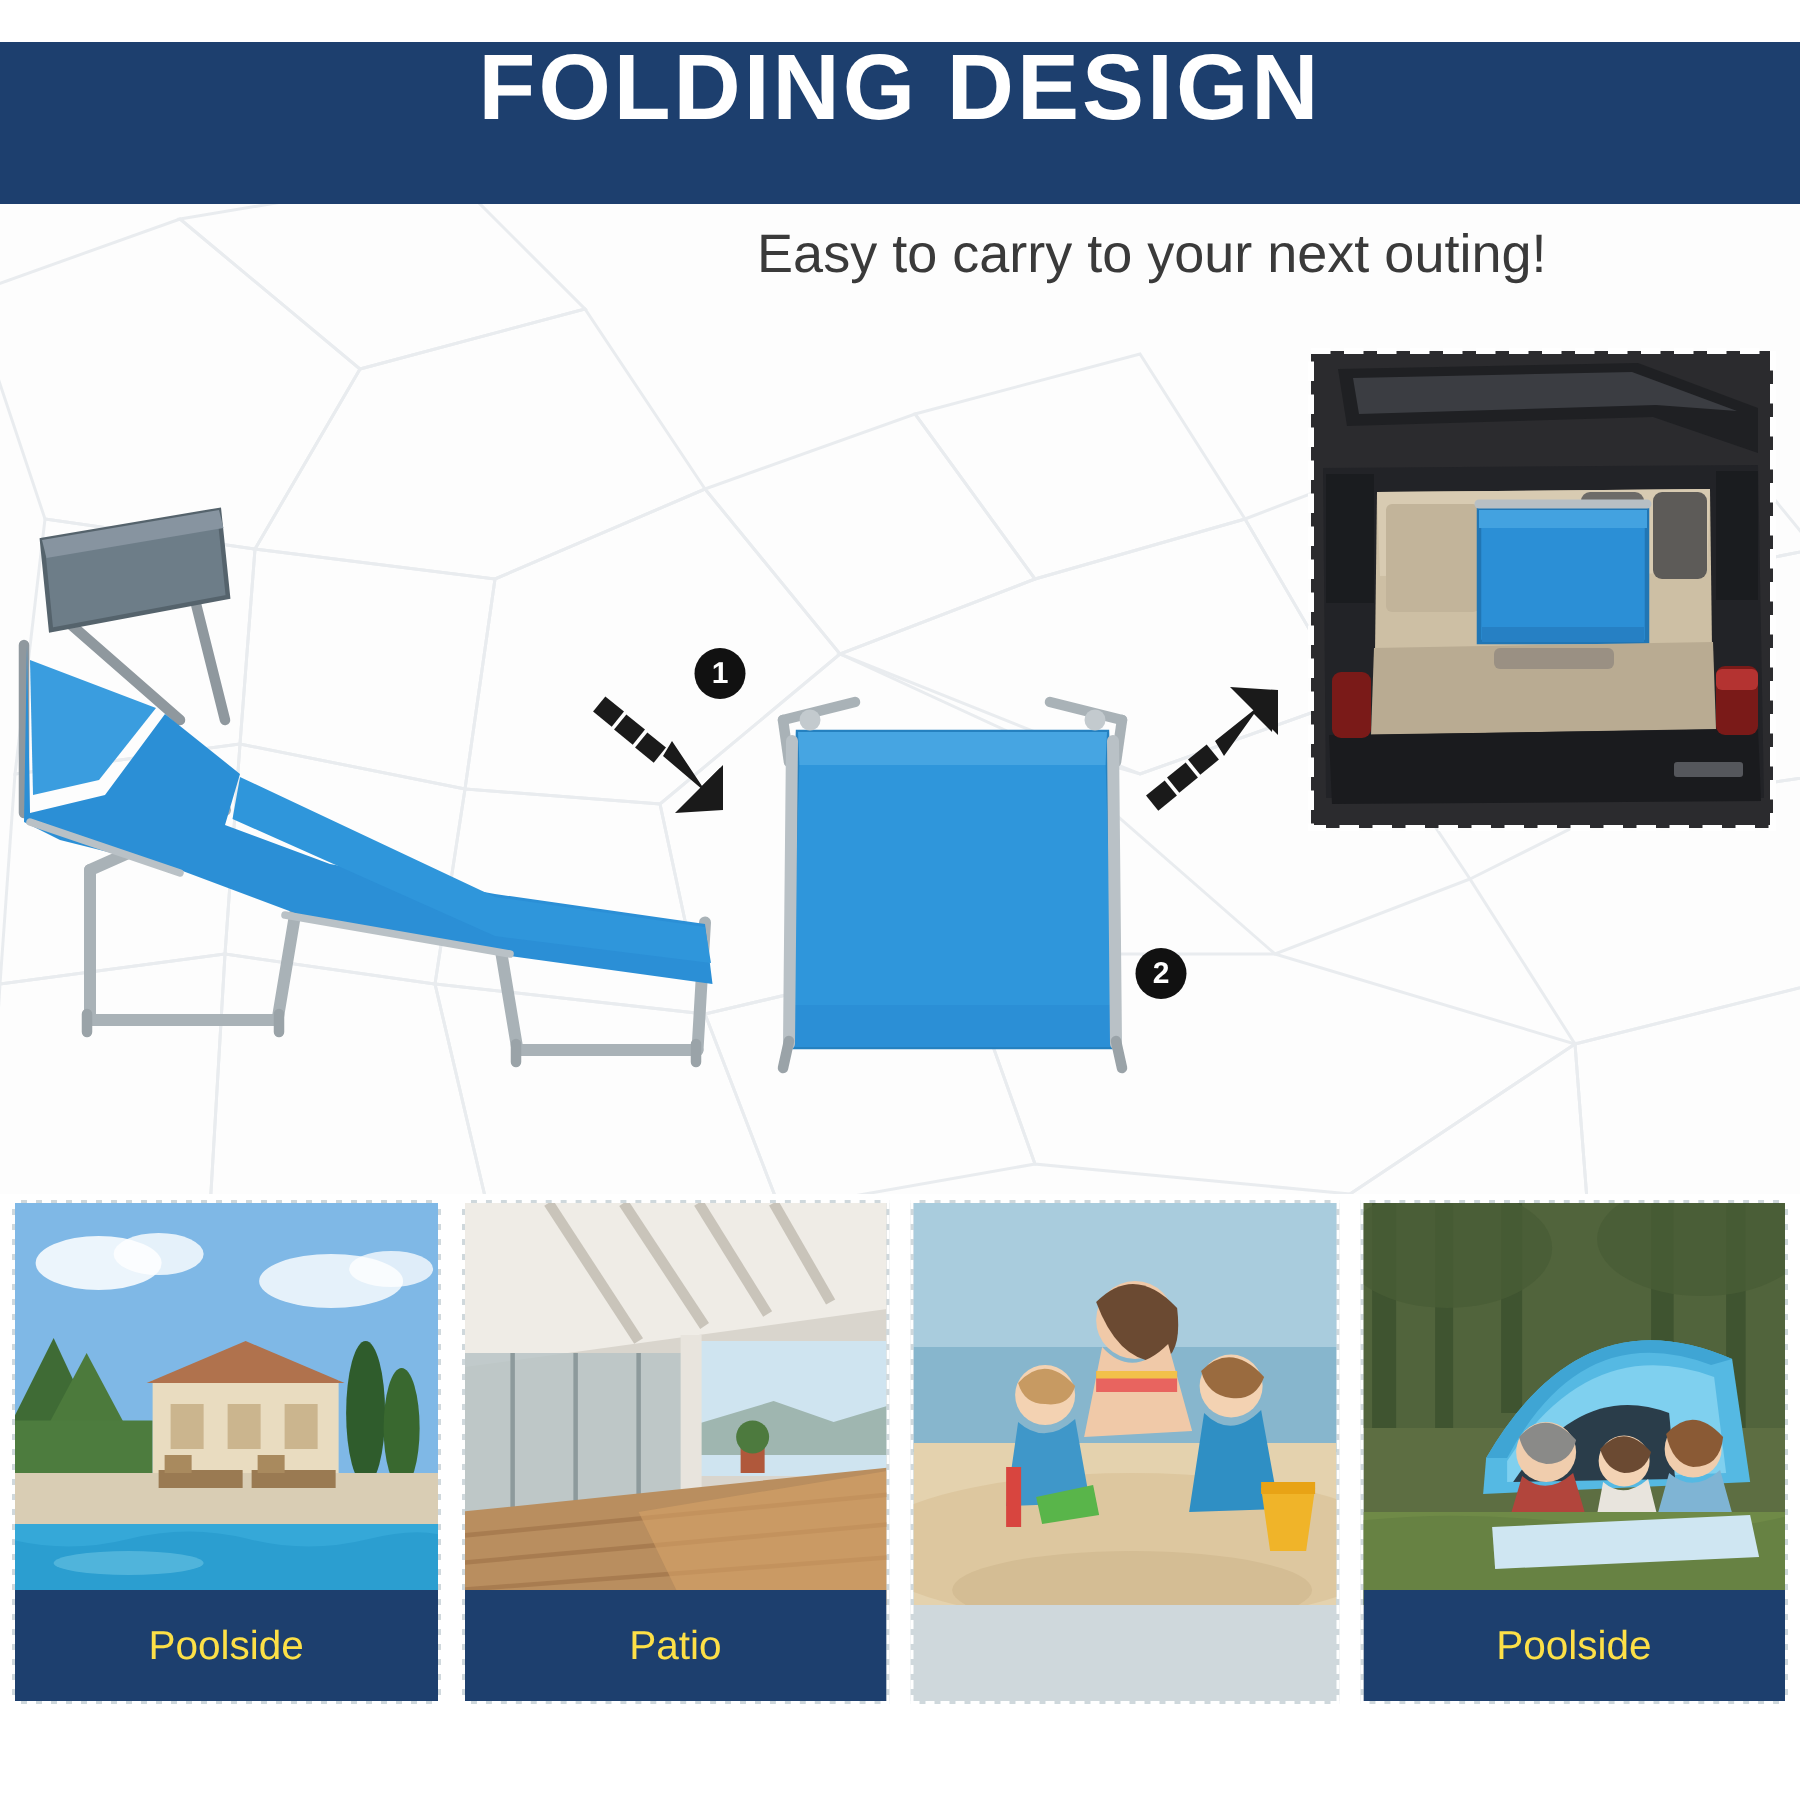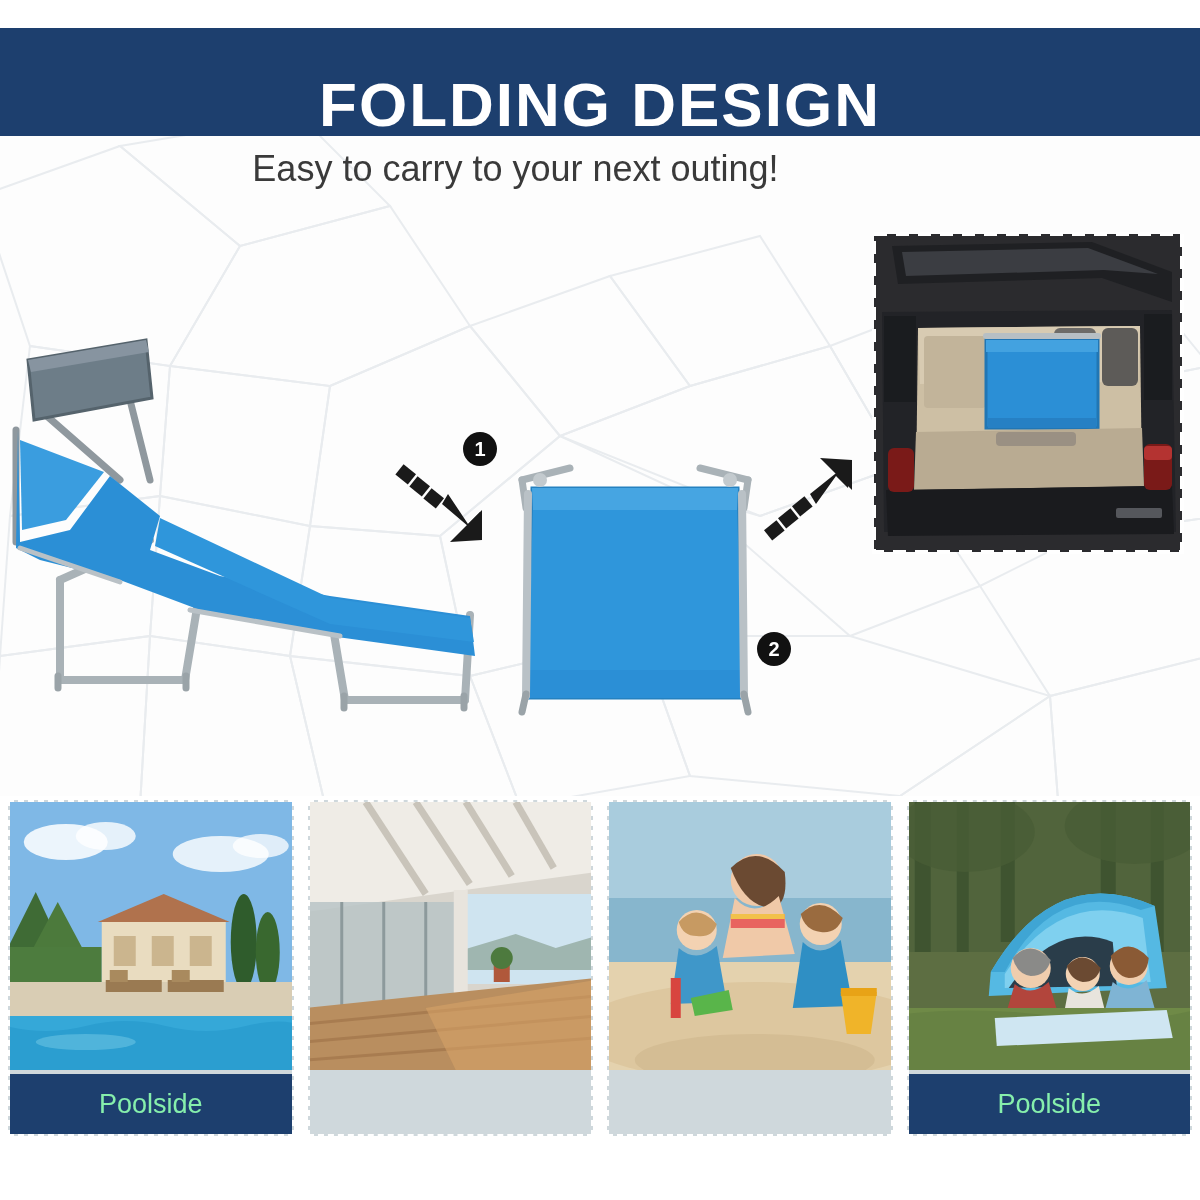--- a/index.html
+++ b/index.html
@@ -21,35 +21,35 @@
   }
 
   
   .header-bar {
     position: absolute;
     left: 0; top: 28px;
     width: 1200px;
     height: 108px;
     background: #1d3f6e;
     display: flex;
-    align-items: flex-end;
+    align-items: flex-start;
     justify-content: center;
   }
   .header-title {
     color: #ffffff;
     font-size: 62px;
     font-weight: bold;
     letter-spacing: 2px;
     line-height: 1;
   }
   .subtitle {
     position: absolute;
     left: 0; top: 148px;
     width: 1031px;
-    text-align: center;
+    text-align: right;
     font-size: 36px;
     color: #3a3a3a;
   }
 
   
   .bg-pattern {
     position: absolute;
     left: 0; top: 136px;
     width: 1200px;
     height: 660px;
@@ -106,23 +106,23 @@
     position: absolute;
     left: 0; top: 0;
     width: 100%;
     height: 268px;
     overflow: hidden;
   }
   .thumb .caption {
     position: absolute;
     left: 0; bottom: 0;
     width: 100%;
-    height: 60px;
+    height: 74px;
     background: #1d3f6e;
-    color: #86efac;
+    color: #fde047;
     font-size: 27px;
     display: flex;
     align-items: center;
     justify-content: center;
   }
   svg { display: block; }
 </style>
 </head>
 <body>
 
@@ -362,20 +362,21 @@
           <polygon points="0,206 290,176 290,268 0,268" fill="#b98e5f"></polygon>
           <g stroke="#a87c50" stroke-width="3">
             <line x1="0" y1="222" x2="290" y2="194"></line>
             <line x1="0" y1="240" x2="290" y2="214"></line>
             <line x1="0" y1="258" x2="290" y2="236"></line>
           </g>
 
           <polygon points="120,206 290,178 290,268 150,268" fill="#d8a468" opacity="0.55"></polygon>
         </svg>
       </div>
+      <div class="caption">Patio</div>
     </div>
 
     <div class="thumb">
       <div class="photo">
         <svg width="100%" height="100%" viewBox="0 0 290 268" preserveAspectRatio="xMidYMid slice">
           <rect width="290" height="268" fill="#bcd8e6"></rect>
           <rect x="0" y="0" width="290" height="96" fill="#a9ccdd"></rect>
           <rect x="0" y="96" width="290" height="70" fill="#87b6cd"></rect>
           <rect x="0" y="160" width="290" height="108" fill="#e4d2ae"></rect>
           <ellipse cx="150" cy="230" rx="180" ry="50" fill="#ddc79f"></ellipse>

